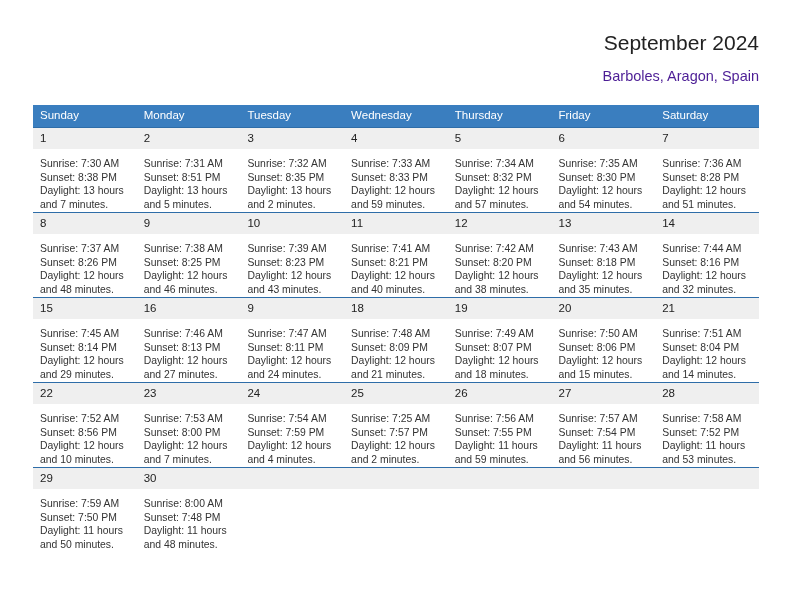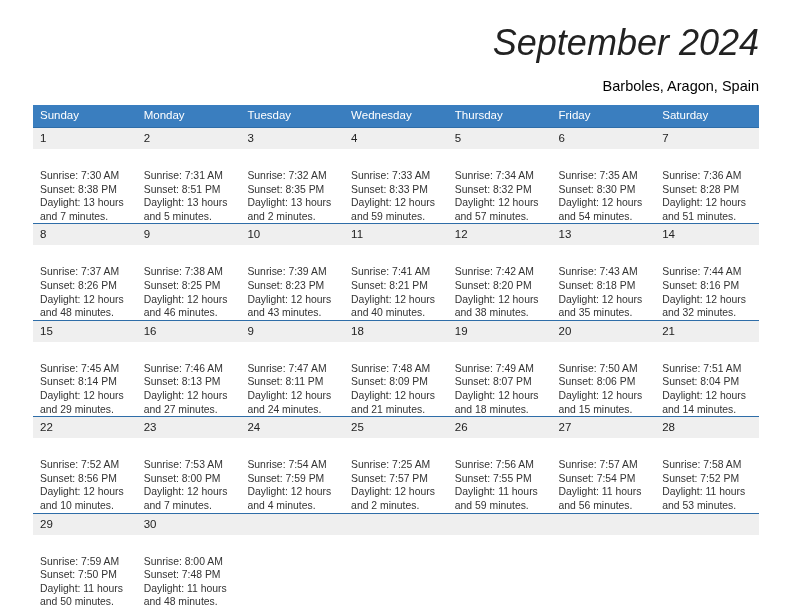--- a/index.html
+++ b/index.html
@@ -65,31 +65,30 @@
     font-family: "Liberation Sans", sans-serif;
     line-height: 28px;
   }
   .title-block {
     position: absolute;
     right: 0;
     top: 0;
     text-align: right;
   }
   .cal-title {
-    font-size: 36px;
+    font-size: 21px;
     color: #222222;
     line-height: 34px;
     white-space: nowrap;
-    font-style: italic;
   }
   .cal-subtitle {
     font-size: 14.5px;
-    color: #000000;
+    color: #4c1d95;
     line-height: 22px;
-    margin-top: 15px;
+    margin-top: 5px;
     white-space: nowrap;
     text-align: right;
   }
 
   
   .calendar {
     position: absolute;
     left: 33px;
     top: 105px;
     width: 726px;
@@ -118,21 +117,21 @@
     font-size: 11.5px;
     color: #222222;
     padding: 4px 0 4px 7px;
     line-height: 13px;
     height: 13px;
   }
   .daynum.empty {
     color: transparent;
   }
   .lines {
-    padding: 20px 6px 0 7px;
+    padding: 8px 6px 0 7px;
     font-size: 10.4px;
     line-height: 13.6px;
     color: #333333;
   }
   .lines div {
     white-space: nowrap;
   }
 </style>
 </head>
 <body>

